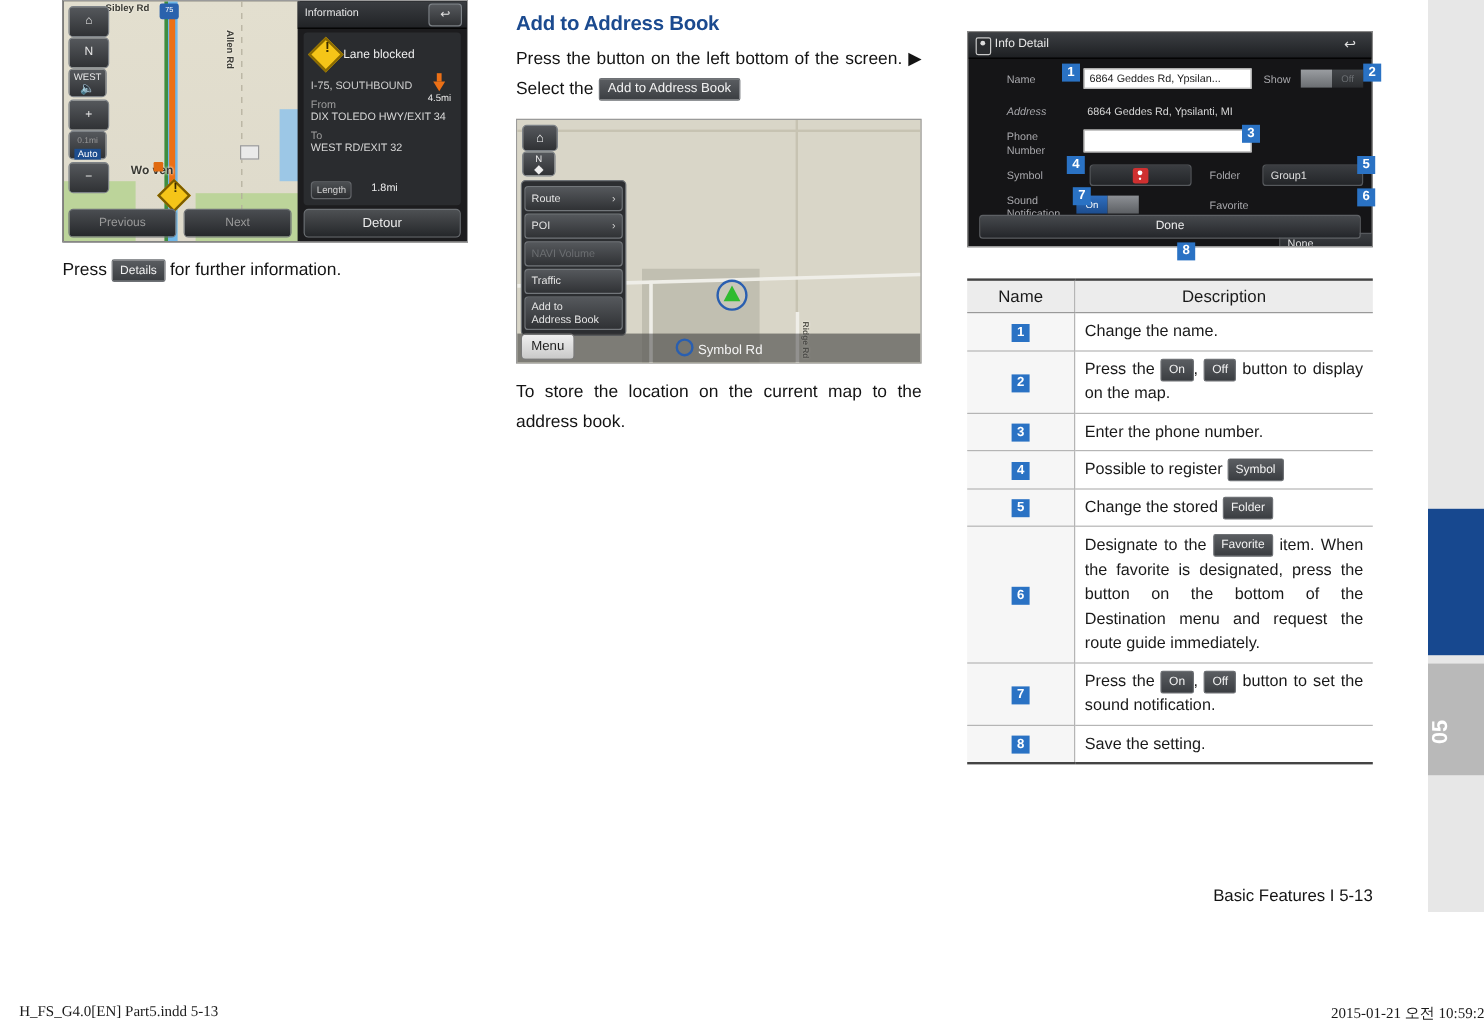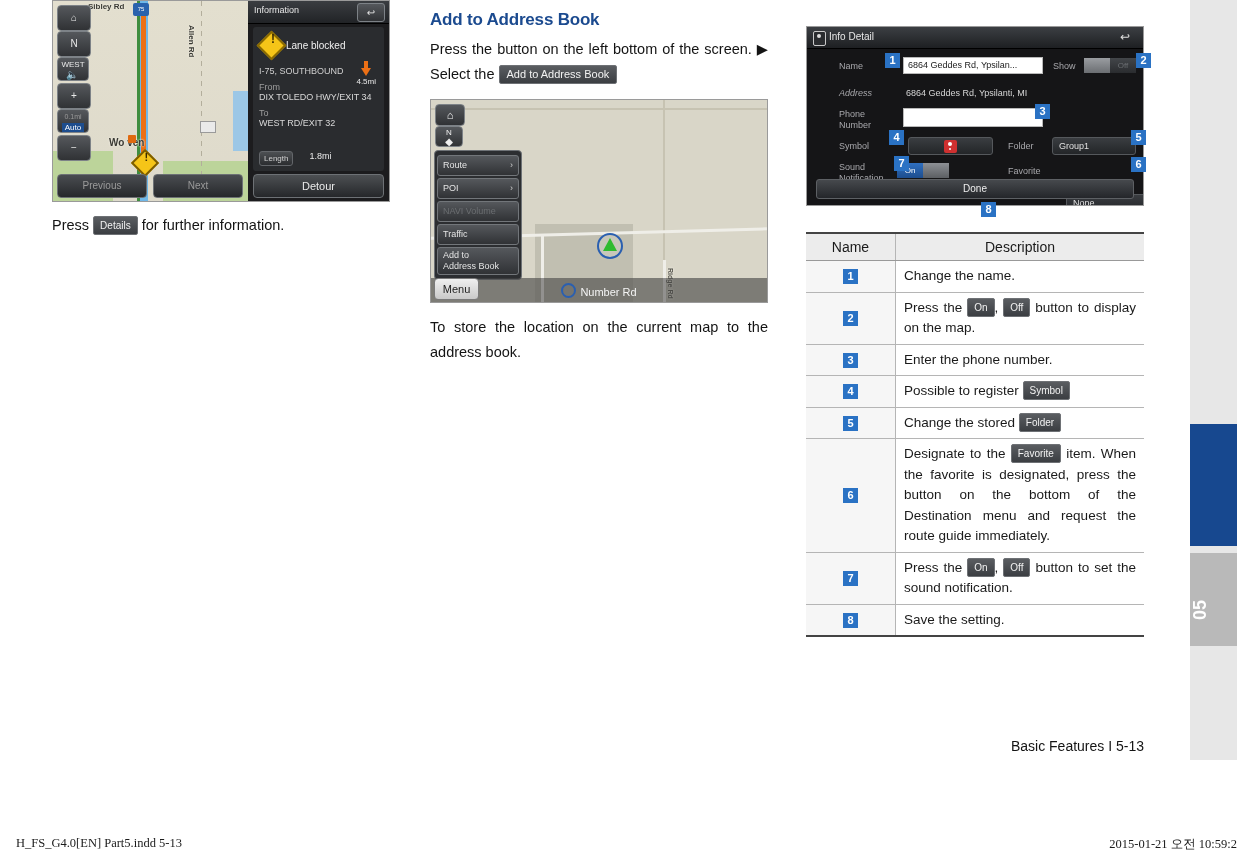--- a/index.html
+++ b/index.html
@@ -324,21 +324,21 @@
       </div>
       <div class="m2-item two" style="white-space:pre-line;">Add to
 Address Book</div>
     </div>
 
     <div class="m2-car"></div>
 
     <div class="m2-bottom"></div>
     <div class="m2-menubtn">Menu</div>
     <div class="m2-street">
-      <span class="m2-dot"></span><span>Number Rd</span>
+      <span class="m2-dot"></span><span>Symbol Rd</span>
     </div>
   </div>
 
   <div class="p" style="margin-top:12px;">To store the location on the current map to the address book.</div>
 </div>
 
 <div class="col" id="col-right">
   <div class="navshot" id="shot-right" style="margin-top:26px;">
     <div class="id-head">
       <div class="pin"></div>

